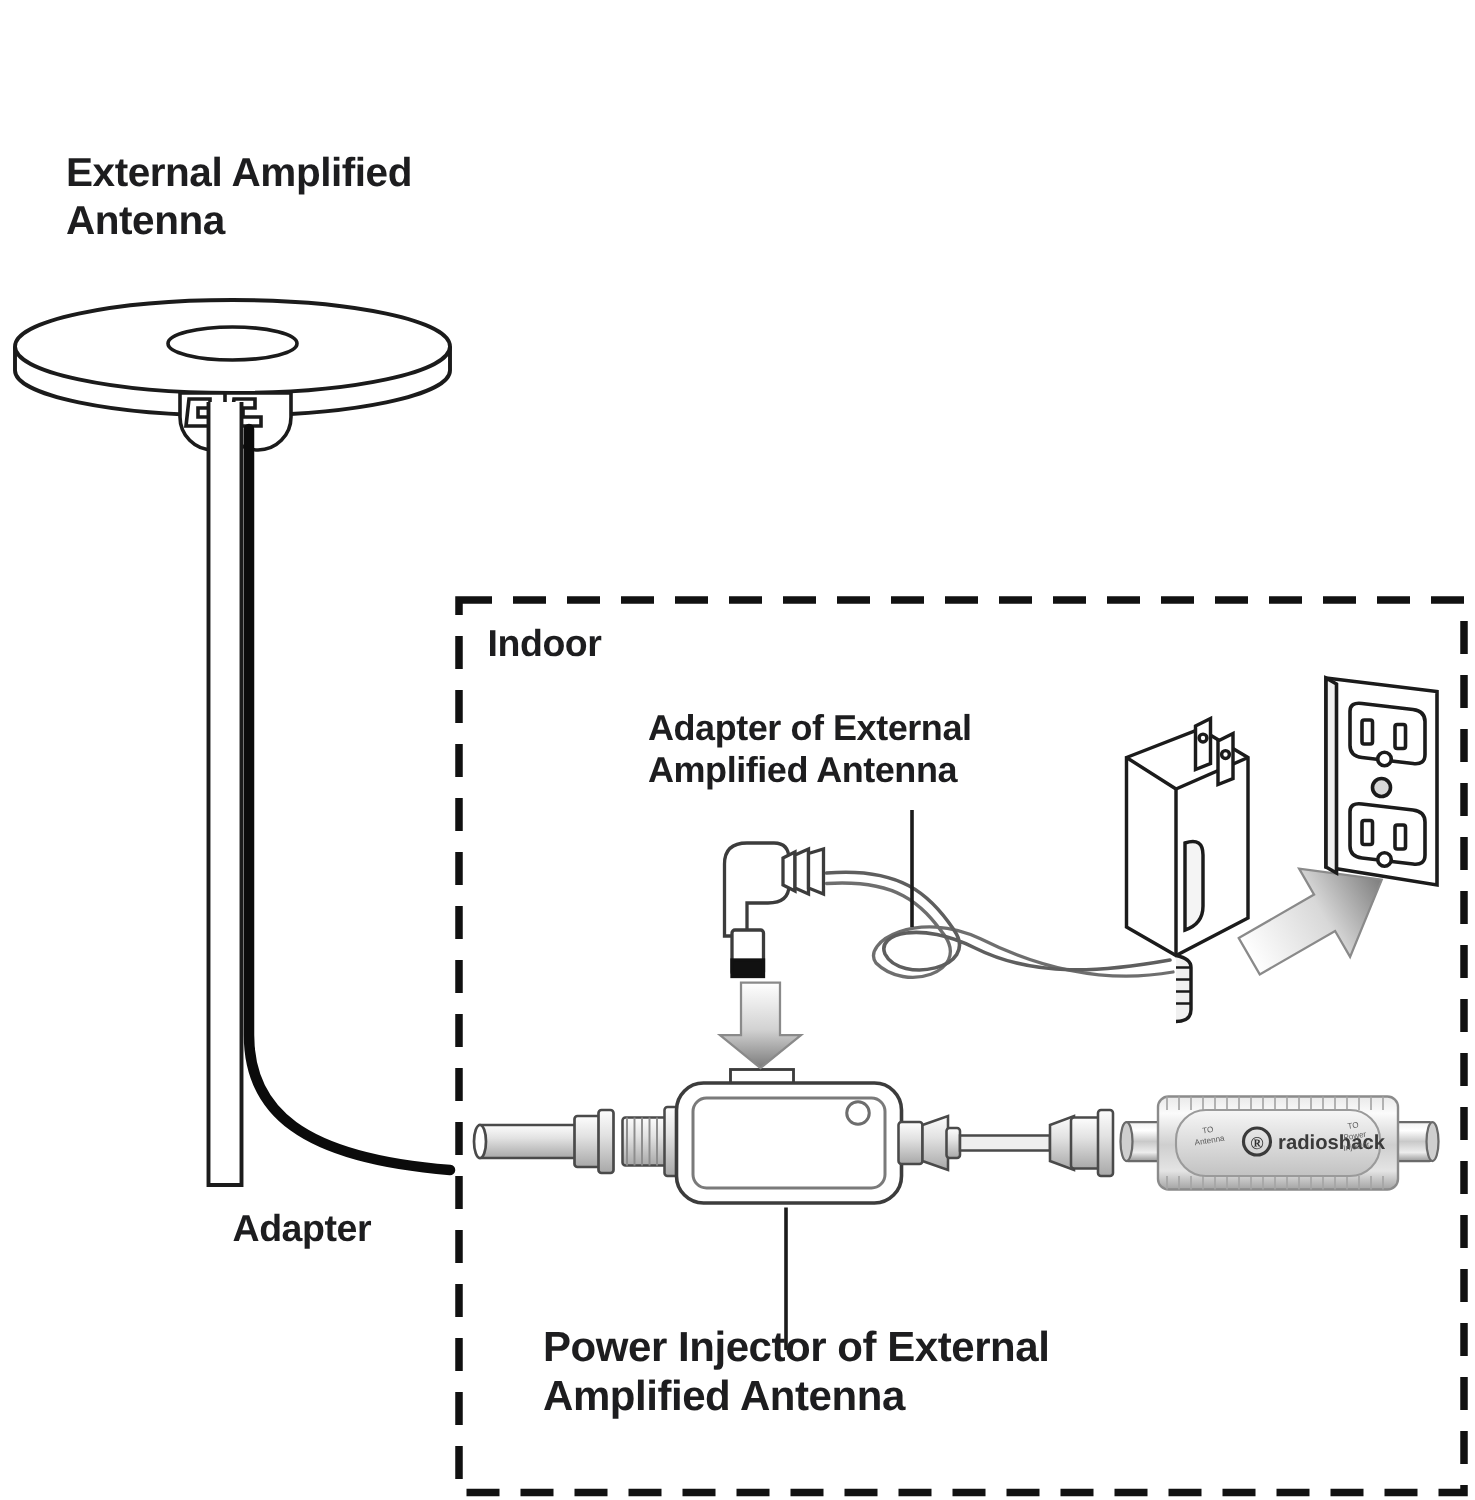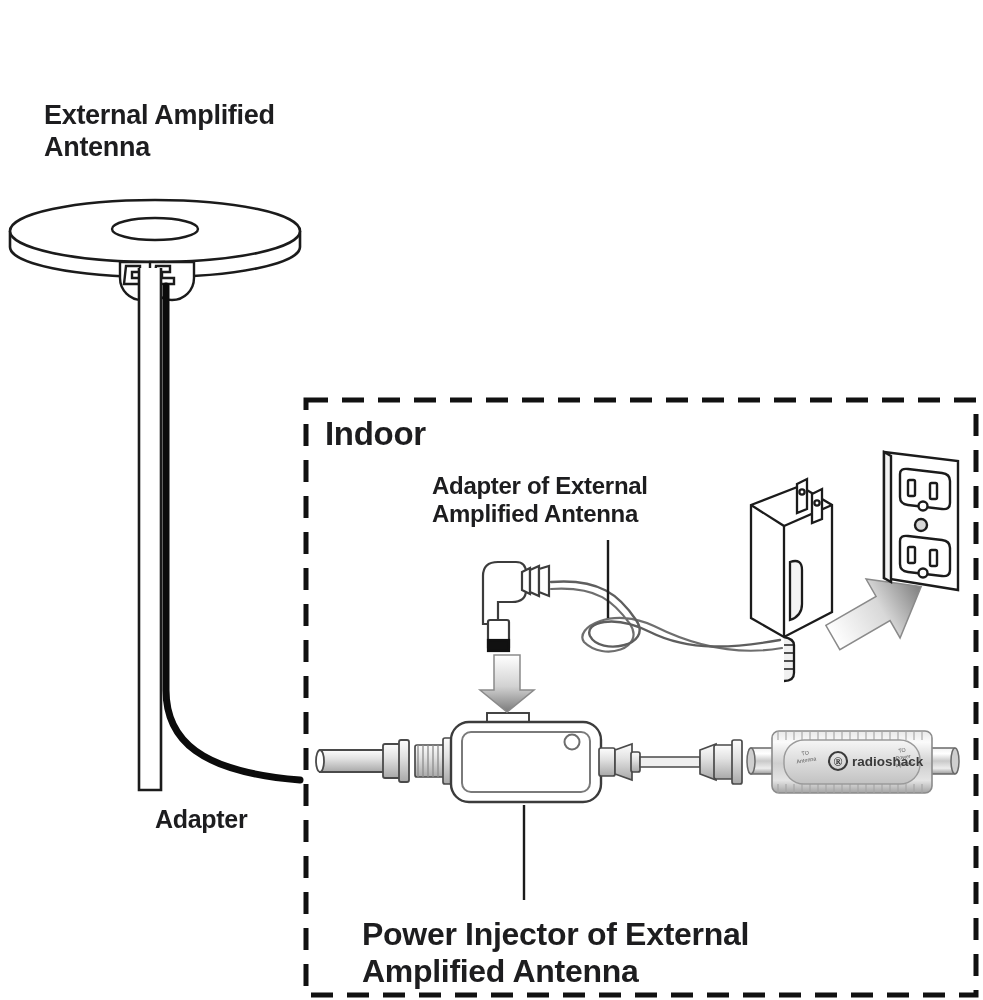--- a/index.html
+++ b/index.html
@@ -11,24 +11,24 @@
   #stage{position:absolute;inset:0;width:983px;height:1000px;}
   .lbl{
     position:absolute;
     font-weight:bold;
     color:#1d1d1f;
     letter-spacing:-0.3px;
     line-height:1.17;
     white-space:pre-line;
   }
   #title-external{left:12px;top:100px;font-size:27px;width:300px;margin-left:32px;}
-  #label-indoor{left:325px;top:415px;font-size:33px;text-align:center;}
+  #label-indoor{left:325px;top:415px;font-size:25px;text-align:center;}
   #label-outdoor{left:155px;top:805px;font-size:25px;}
   #label-adapter{left:432px;top:472px;font-size:24px;width:310px;}
-  #label-injector{left:362px;top:916px;font-size:32px;width:400px;}
+  #label-injector{left:362px;top:882px;font-size:28px;width:400px;}
   svg{position:absolute;left:0;top:0;}
 </style>
 </head>
 <body>
 
 <div id="stage">
 
   <svg width="983" height="1000" viewBox="0 0 983 1000">
     <defs>
       <linearGradient id="arrGradR" x1="0" y1="0" x2="1" y2="0">

